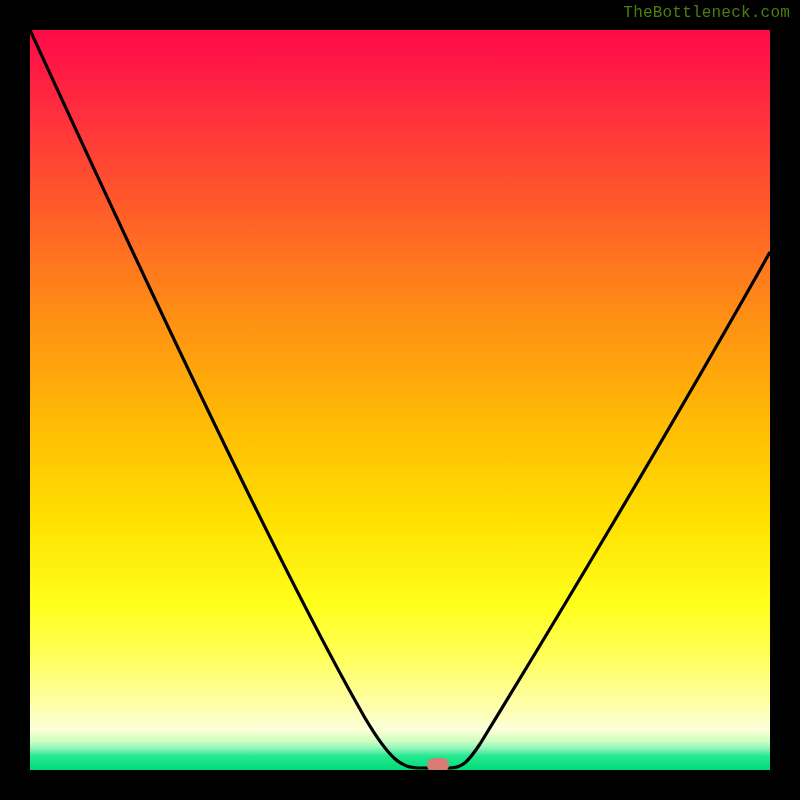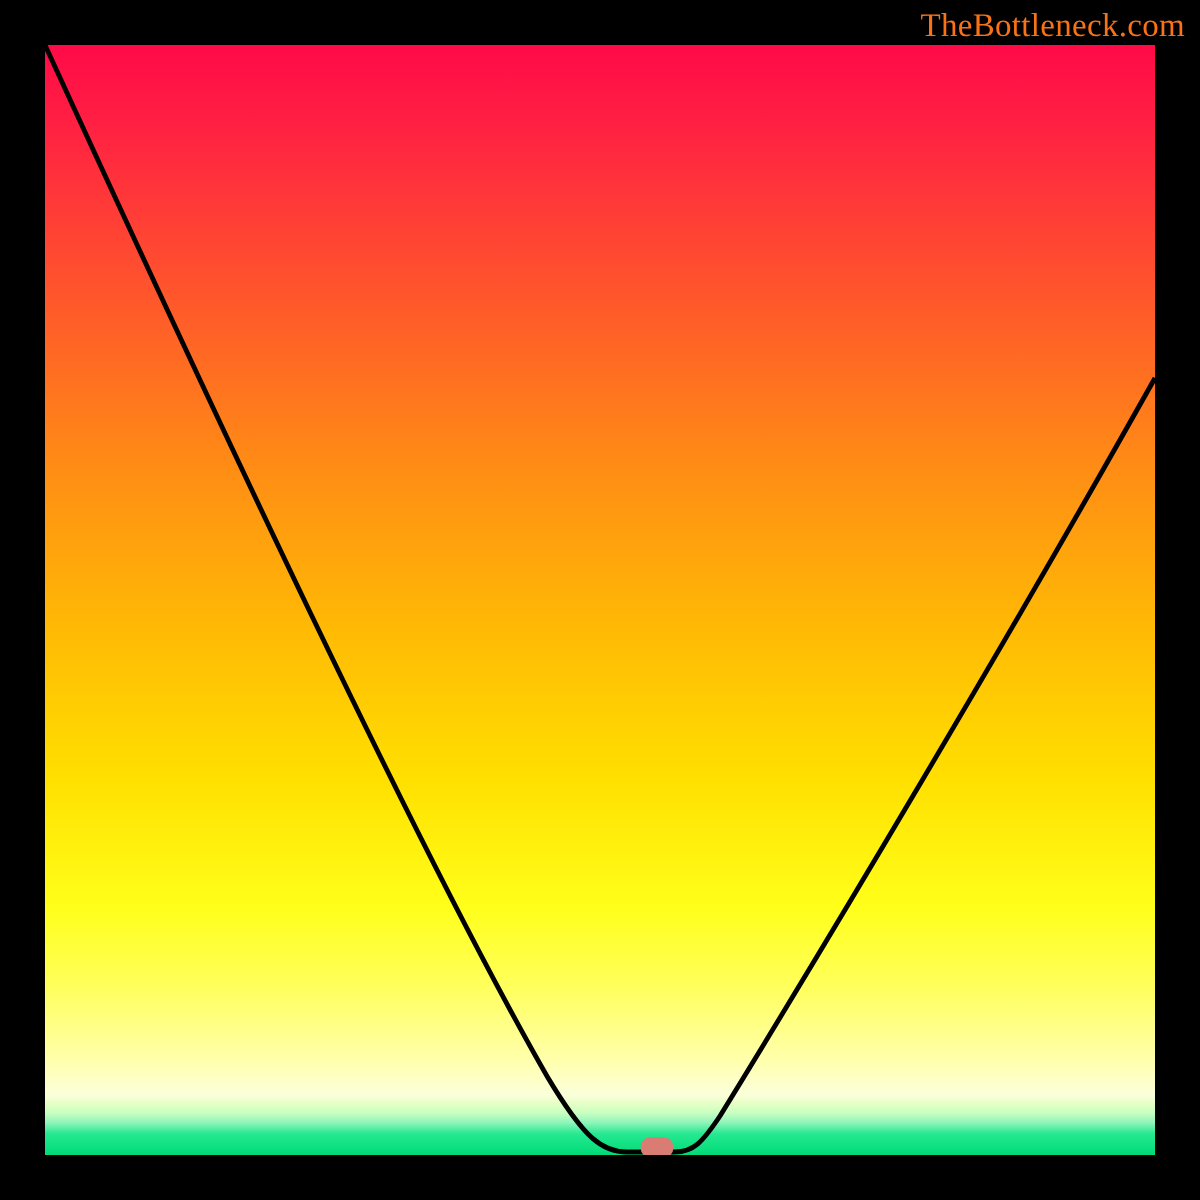--- a/index.html
+++ b/index.html
@@ -84,23 +84,23 @@
     width: 22px;
     height: 14px;
     border-radius: 7px;
     background: #d97c74;
     transform: translate(-50%, -50%);
   }
   .watermark {
     position: absolute;
     top: 4px;
     right: 10px;
-    font-family: Liberation Serif, serif;
-    font-size: 22px;
-    color: #f97316;
+    font-family: Liberation Mono, monospace;
+    font-size: 16px;
+    color: #4d7c0f;
     letter-spacing: 0.2px;
   }
 </style>
 </head>
 <body>
 
 <div class="frame">
 
   <div class="plot-area">
 

